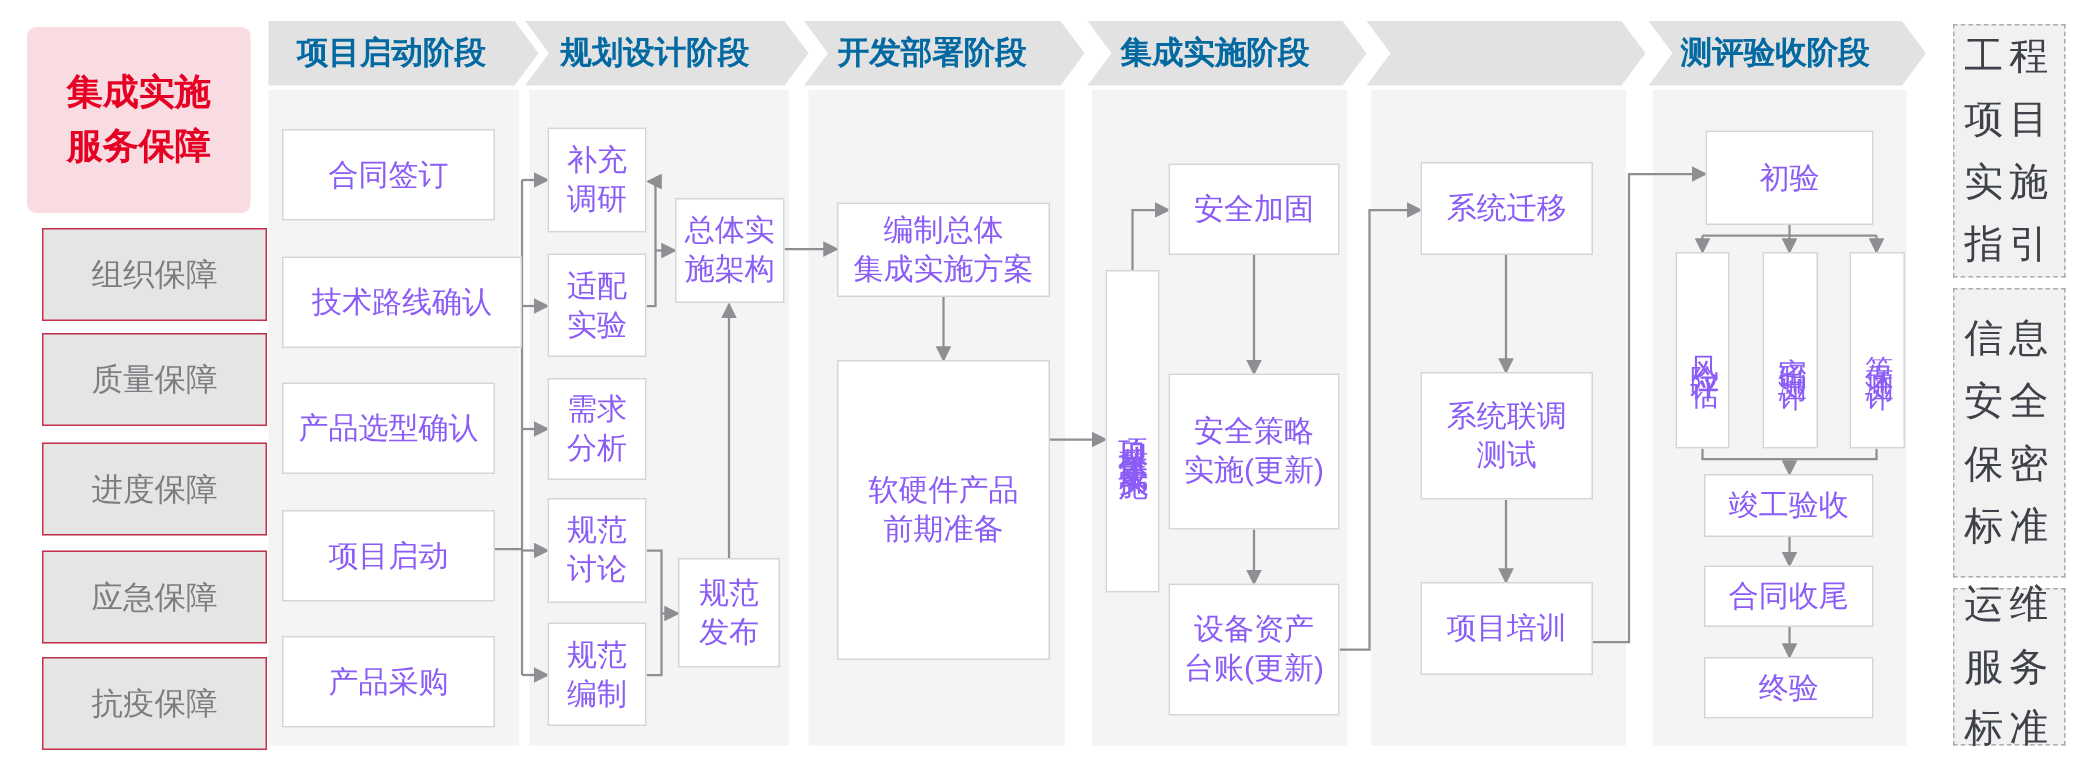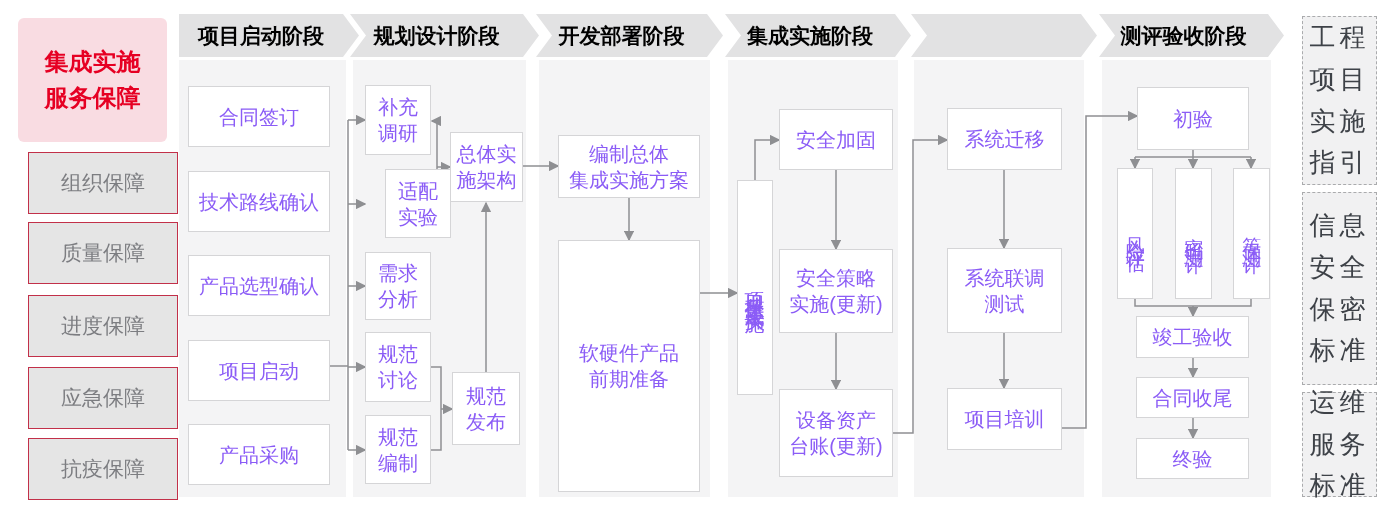--- a/index.html
+++ b/index.html
@@ -1,21 +1,21 @@
 <!DOCTYPE html>
 <html><head>
 <meta charset="utf-8">
 <style>
   html,body { margin:0; padding:0; background:#ffffff; }
   .canvas { position:relative; width:1391px; height:515px; background:#ffffff;
             font-family:"Liberation Sans","DejaVu Sans",sans-serif; overflow:hidden; }
   .layer { position:absolute; left:0; top:0; pointer-events:none; }
   .panel { position:absolute; top:60px; height:437px; background:#f4f4f5; }
   .hdr { position:absolute; top:14px; height:43px; line-height:43px; text-align:center;
-         font-weight:bold; font-size:21px; color:#000000; }
+         font-weight:bold; font-size:21px; color:#0369a1; }
   .node { position:absolute; background:#ffffff; border:1px solid #d5d5d7; box-sizing:border-box;
           display:flex; align-items:center; justify-content:center; text-align:center;
           color:#8b5cf6; font-size:20px; line-height:1.3; white-space:pre-line; }
   .node.v { writing-mode:vertical-rl; letter-spacing:3px; }
   .node.v4 { writing-mode:vertical-rl; letter-spacing:6px; font-size:19px; }
   .side-title { position:absolute; left:18px; top:18px; width:149px; height:124px;
           background:#f9dce2; border-radius:6px; color:#e60023; font-weight:bold; font-size:24px;
           display:flex; align-items:center; justify-content:center; text-align:center;
           white-space:pre-line; line-height:1.5; }
   .side-item { position:absolute; left:28px; width:150px; height:62px; background:#e5e5e5;
@@ -95,48 +95,48 @@
 
   <div class="side-title">集成实施
 服务保障</div>
   <div class="side-item" style="top:152px;">组织保障</div>
   <div class="side-item" style="top:222px;">质量保障</div>
   <div class="side-item" style="top:295px;">进度保障</div>
   <div class="side-item" style="top:367px;">应急保障</div>
   <div class="side-item" style="top:438px;">抗疫保障</div>
 
   <div class="node" style="left:188px;top:86px;width:142px;height:61px;">合同签订</div>
-  <div class="node" style="left:188px;top:171px;width:142px;height:61px;">技术路线确认</div>
+  <div class="node" style="left:188px;top:171px;width:160px;height:61px;">技术路线确认</div>
   <div class="node" style="left:188px;top:255px;width:142px;height:61px;">产品选型确认</div>
   <div class="node" style="left:188px;top:340px;width:142px;height:61px;">项目启动</div>
   <div class="node" style="left:188px;top:424px;width:142px;height:61px;">产品采购</div>
 
   <div class="node" style="left:365px;top:85px;width:66px;height:70px;">补充
 调研</div>
-  <div class="node" style="left:385px;top:169px;width:66px;height:69px;">适配
+  <div class="node" style="left:365px;top:169px;width:66px;height:69px;">适配
 实验</div>
   <div class="node" style="left:365px;top:252px;width:66px;height:68px;">需求
 分析</div>
   <div class="node" style="left:365px;top:332px;width:66px;height:70px;">规范
 讨论</div>
   <div class="node" style="left:365px;top:415px;width:66px;height:69px;">规范
 编制</div>
   <div class="node" style="left:450px;top:132px;width:73px;height:70px;">总体实
 施架构</div>
   <div class="node" style="left:452px;top:372px;width:68px;height:73px;">规范
 发布</div>
 
   <div class="node" style="left:558px;top:135px;width:142px;height:63px;">编制总体
 集成实施方案</div>
-  <div class="node" style="left:558px;top:240px;width:142px;height:252px;">软硬件产品
+  <div class="node" style="left:558px;top:240px;width:142px;height:200px;">软硬件产品
 前期准备</div>
 
   <div class="node v" style="left:737px;top:180px;width:36px;height:215px;">项目整体集成实施</div>
   <div class="node" style="left:779px;top:109px;width:114px;height:61px;">安全加固</div>
-  <div class="node" style="left:779px;top:249px;width:114px;height:84px;">安全策略
+  <div class="node" style="left:779px;top:249px;width:114px;height:104px;">安全策略
 实施(更新)</div>
   <div class="node" style="left:779px;top:389px;width:114px;height:88px;">设备资产
 台账(更新)</div>
 
   <div class="node" style="left:947px;top:108px;width:115px;height:62px;">系统迁移</div>
   <div class="node" style="left:947px;top:248px;width:115px;height:85px;">系统联调
 测试</div>
   <div class="node" style="left:947px;top:388px;width:115px;height:62px;">项目培训</div>
 
   <div class="node" style="left:1137px;top:87px;width:112px;height:63px;">初验</div>

